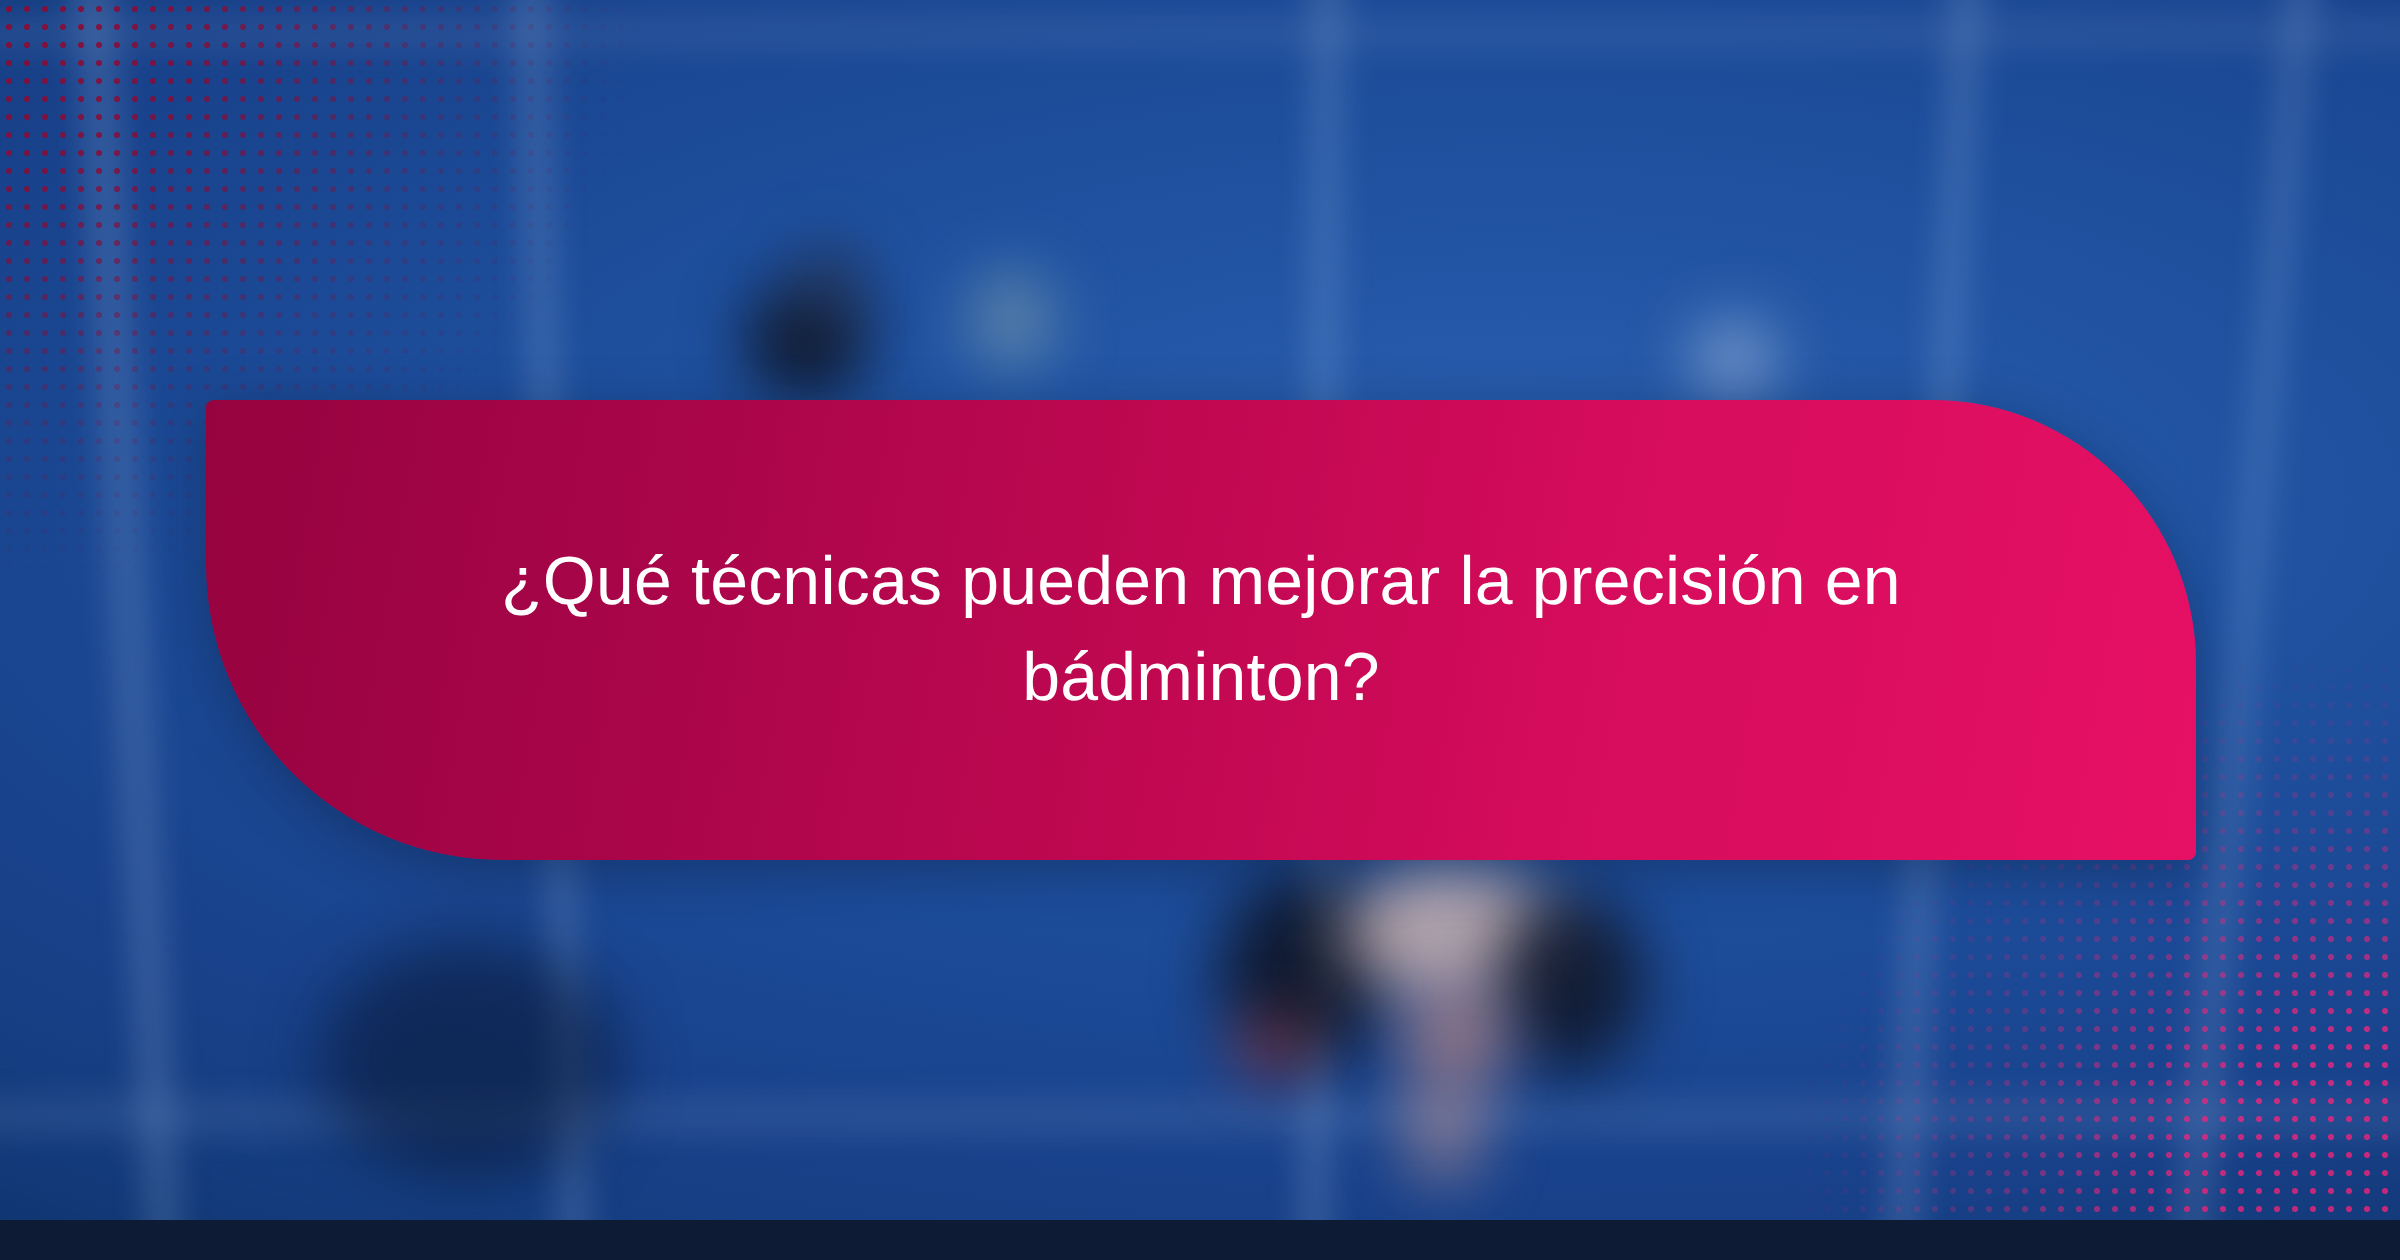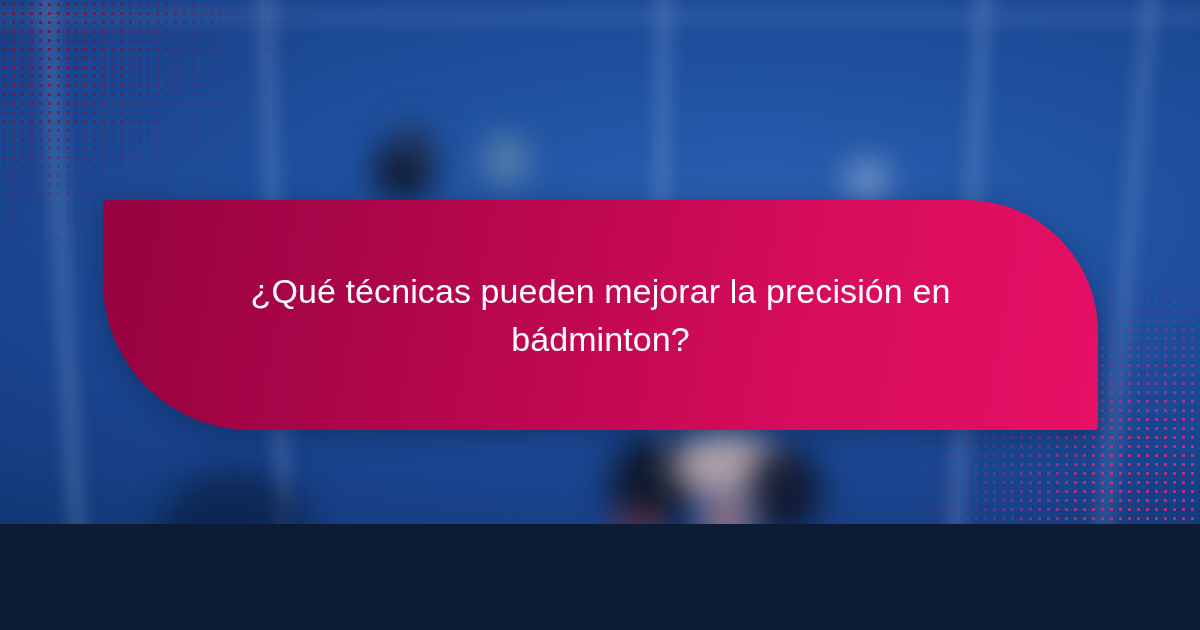--- a/index.html
+++ b/index.html
@@ -4,21 +4,21 @@
 <title>Badminton Question Card</title>
 <style>
   html, body {
     margin: 0;
     padding: 0;
     background: #0d1b34;
   }
   .stage {
     position: relative;
     width: 1200px;
-    height: 524px;
+    height: 610px;
     overflow: hidden;
     font-family: "Liberation Sans", "DejaVu Sans", sans-serif;
     background: #123a77;
   }
 
   
   .bg-photo {
     position: absolute;
     inset: -40px;
     background:

